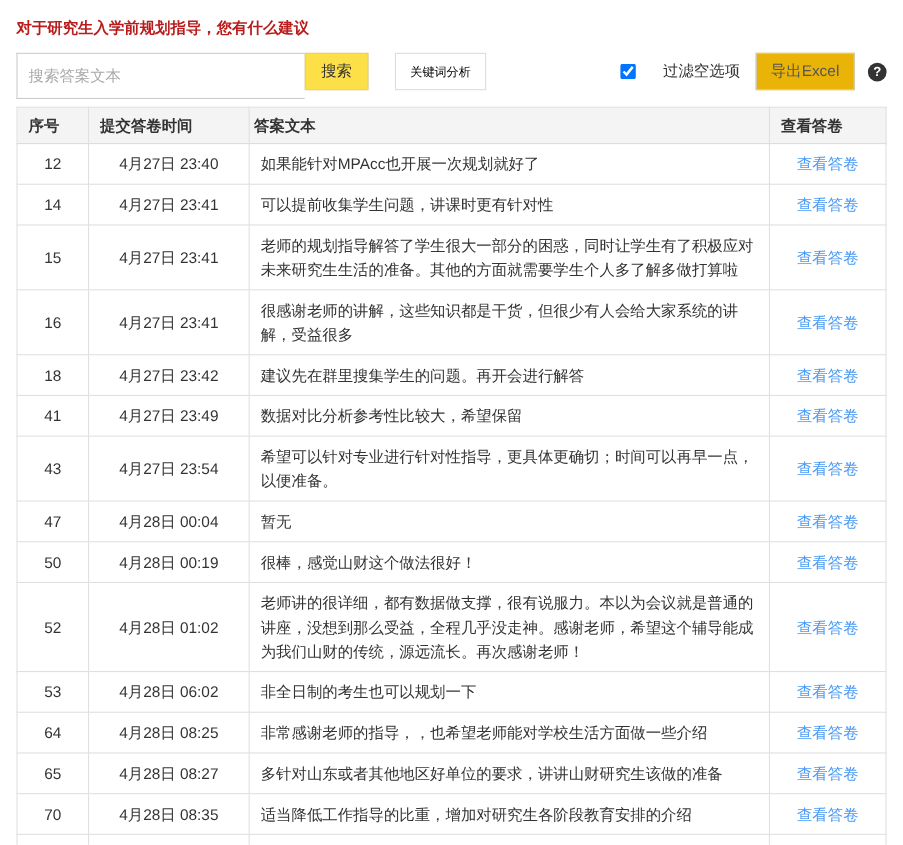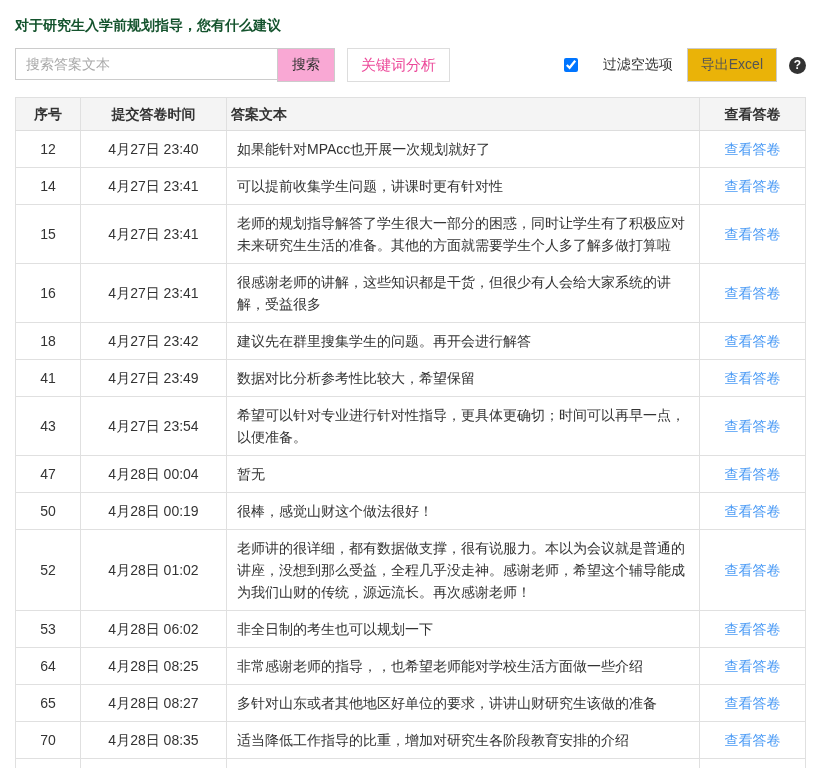--- a/index.html
+++ b/index.html
@@ -7,62 +7,62 @@
   body {
     font-family: "Liberation Sans", "DejaVu Sans", sans-serif;
     color: #333;
     font-size: 14px;
   }
   .page { padding: 15px 15px 0 15px; }
 
   .page-title {
     font-size: 14px;
     font-weight: bold;
-    color: #14532d;
+    color: #b91c1c;
     line-height: 20px;
   }
 
   
   .toolbar {
     margin-top: 13px;
     display: flex;
     align-items: center;
     height: 34px;
   }
   .search-group { display: flex; height: 34px; }
   .search-input {
     width: 262px;
-    height: 32px;
+    height: 42px;
     border: 1px solid #ccc;
     border-right: none;
     padding: 0 10px;
     font-size: 14px;
     color: #333;
     outline: none;
     font-family: inherit;
   }
   .search-input::placeholder { color: #a9a9a9; }
   .search-btn {
     height: 34px;
     padding: 0 14px;
     border: 1px solid #ccc;
-    background: #f9a8d4;
+    background: #fde047;
     color: #333;
     font-size: 14px;
     cursor: pointer;
     font-family: inherit;
   }
   .keyword-btn {
-    margin-left: 12px;
+    margin-left: 24px;
     height: 34px;
     padding: 0 13px;
     border: 1px solid #ddd;
     background: #fff;
-    color: #ec4899;
-    font-size: 15px;
+    color: #000000;
+    font-size: 11px;
     cursor: pointer;
     font-family: inherit;
   }
   .toolbar-right { margin-left: auto; display: flex; align-items: center; }
   .filter-label { display: flex; align-items: center; cursor: pointer; color: #333; gap: 20px; }
   .filter-label input { width: 14px; height: 14px; margin-right: 5px; }
   .export-btn {
     margin-left: 14px;
     height: 34px;
     padding: 0 13px;
@@ -100,21 +100,21 @@
     border: 1px solid #e0e0e0;
   }
   table.answers { border-color: #ddd; }
   table.answers th {
     background: #f4f4f4;
     font-weight: bold;
     color: #333;
     font-size: 14px;
     padding: 7px 10px;
     line-height: 18px;
-    text-align: center;
+    text-align: left;
     border-bottom: 1px solid #ddd;
   }
   table.answers th.col-answer { text-align: left; padding-left: 4px; }
   table.answers td {
     padding: 7px 10px;
     line-height: 22px;
     vertical-align: middle;
     font-size: 14px;
     color: #333;
   }

